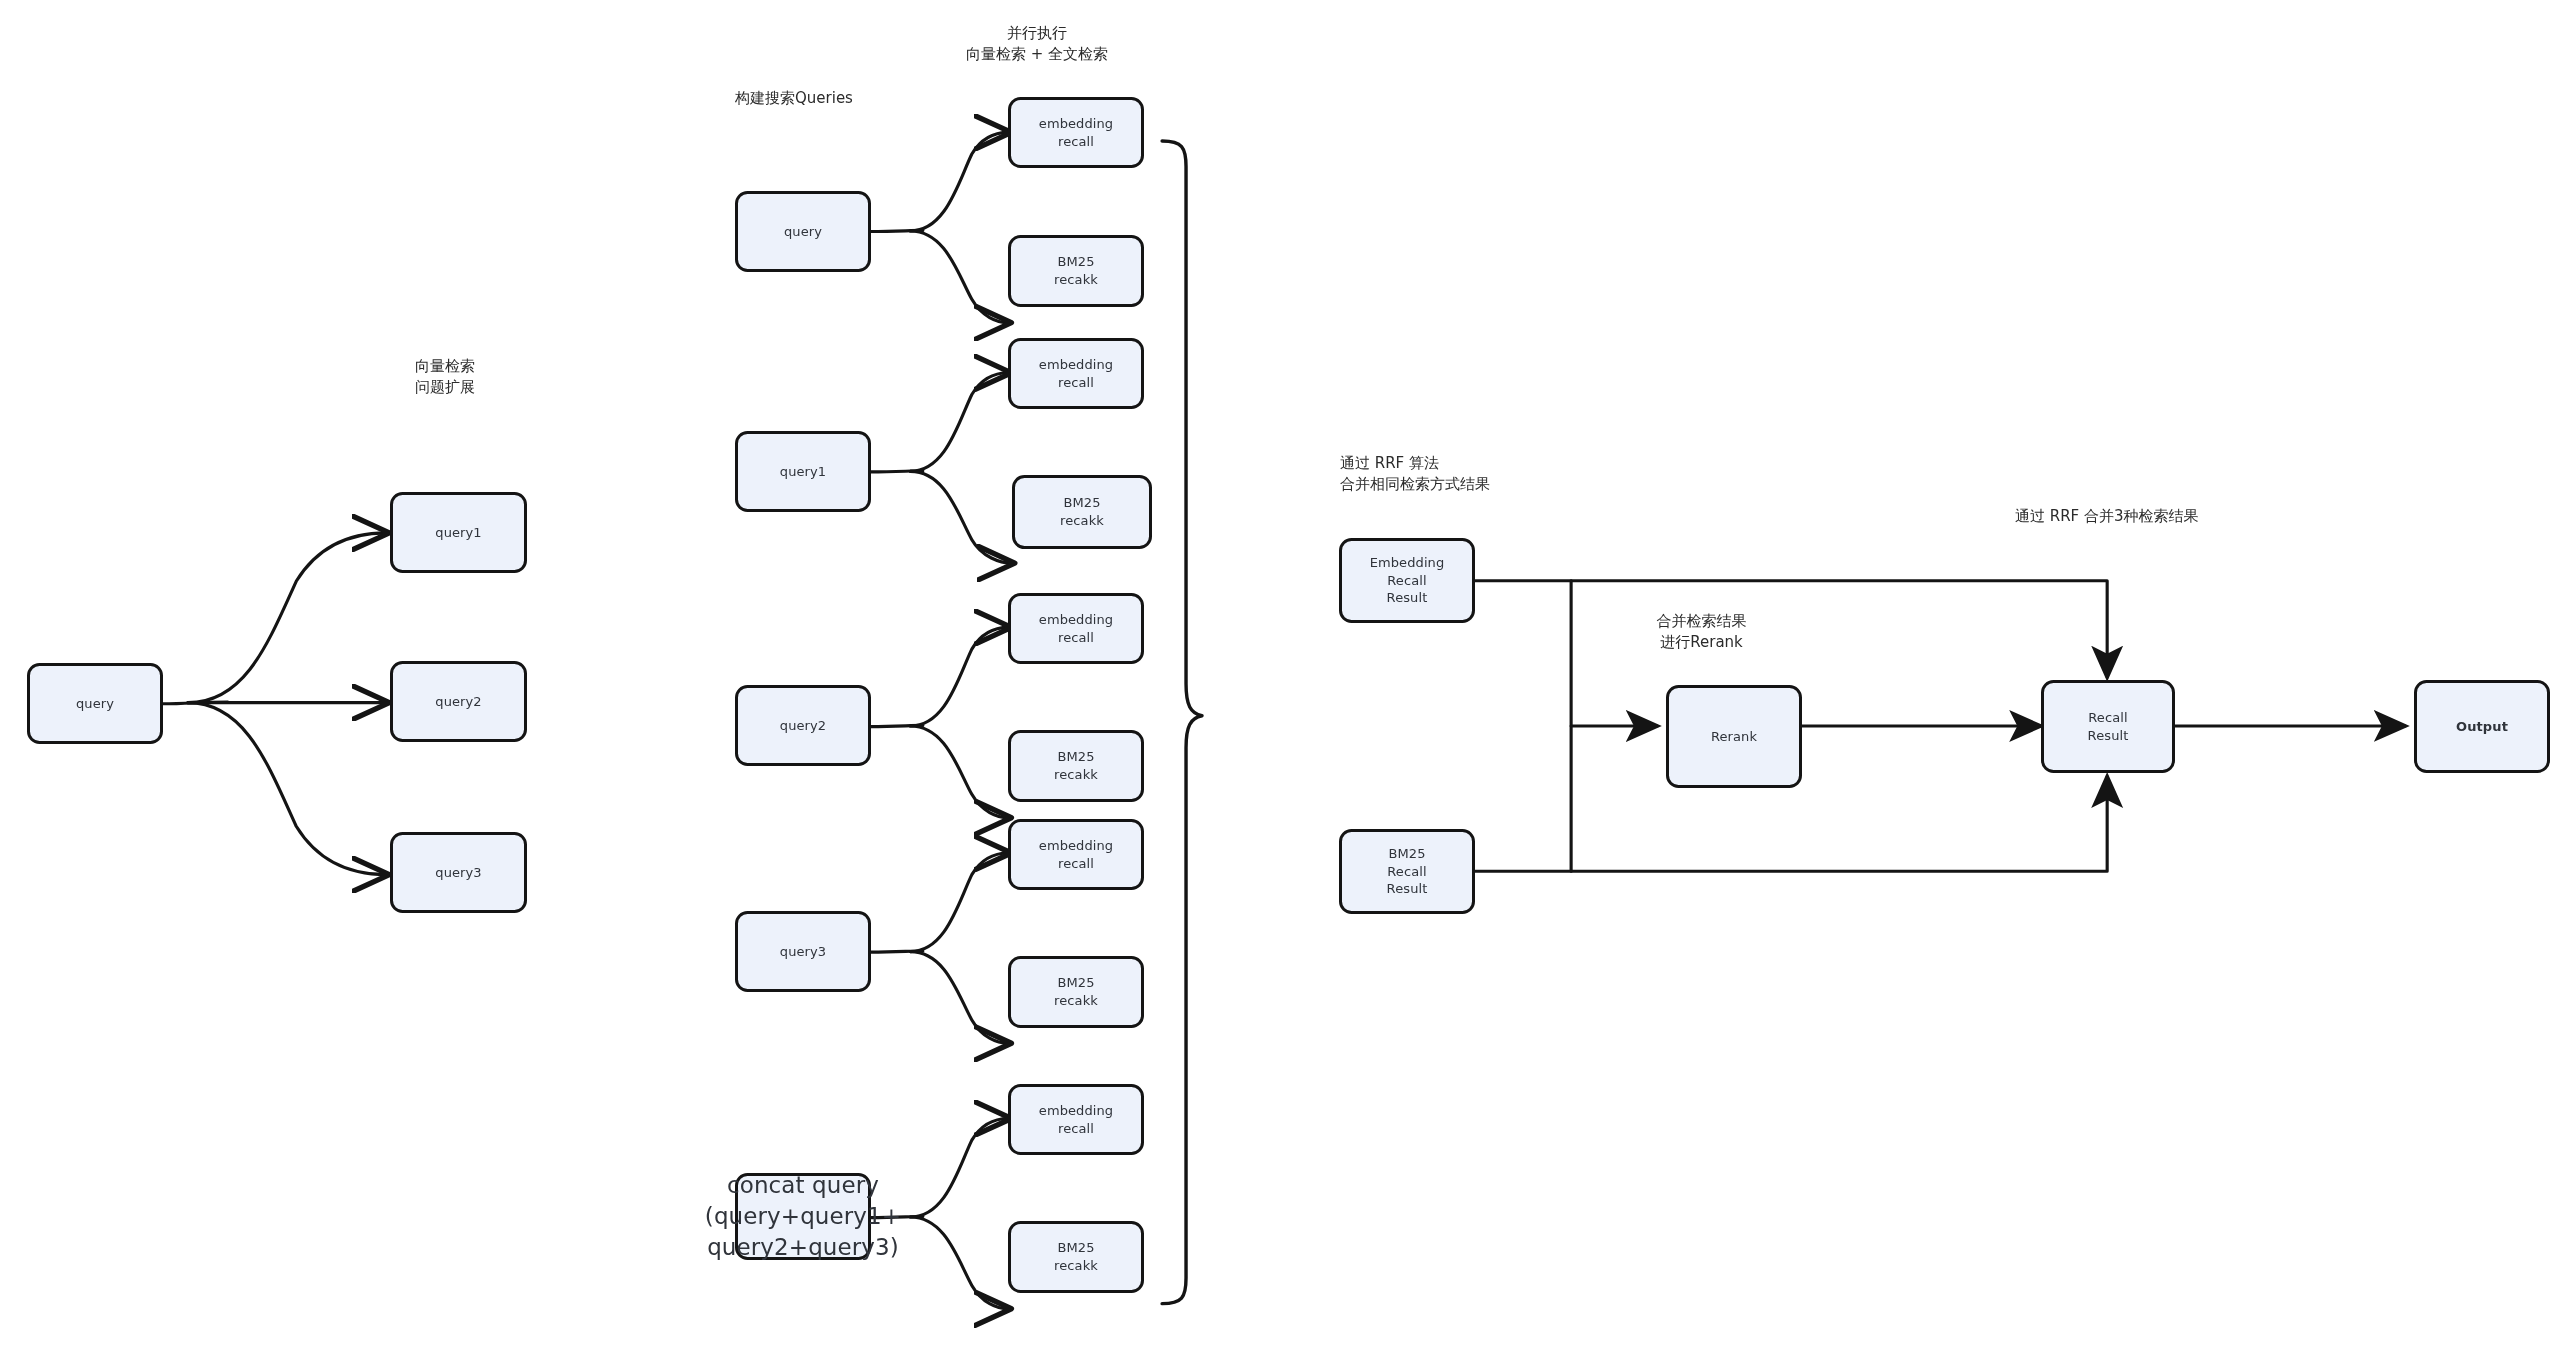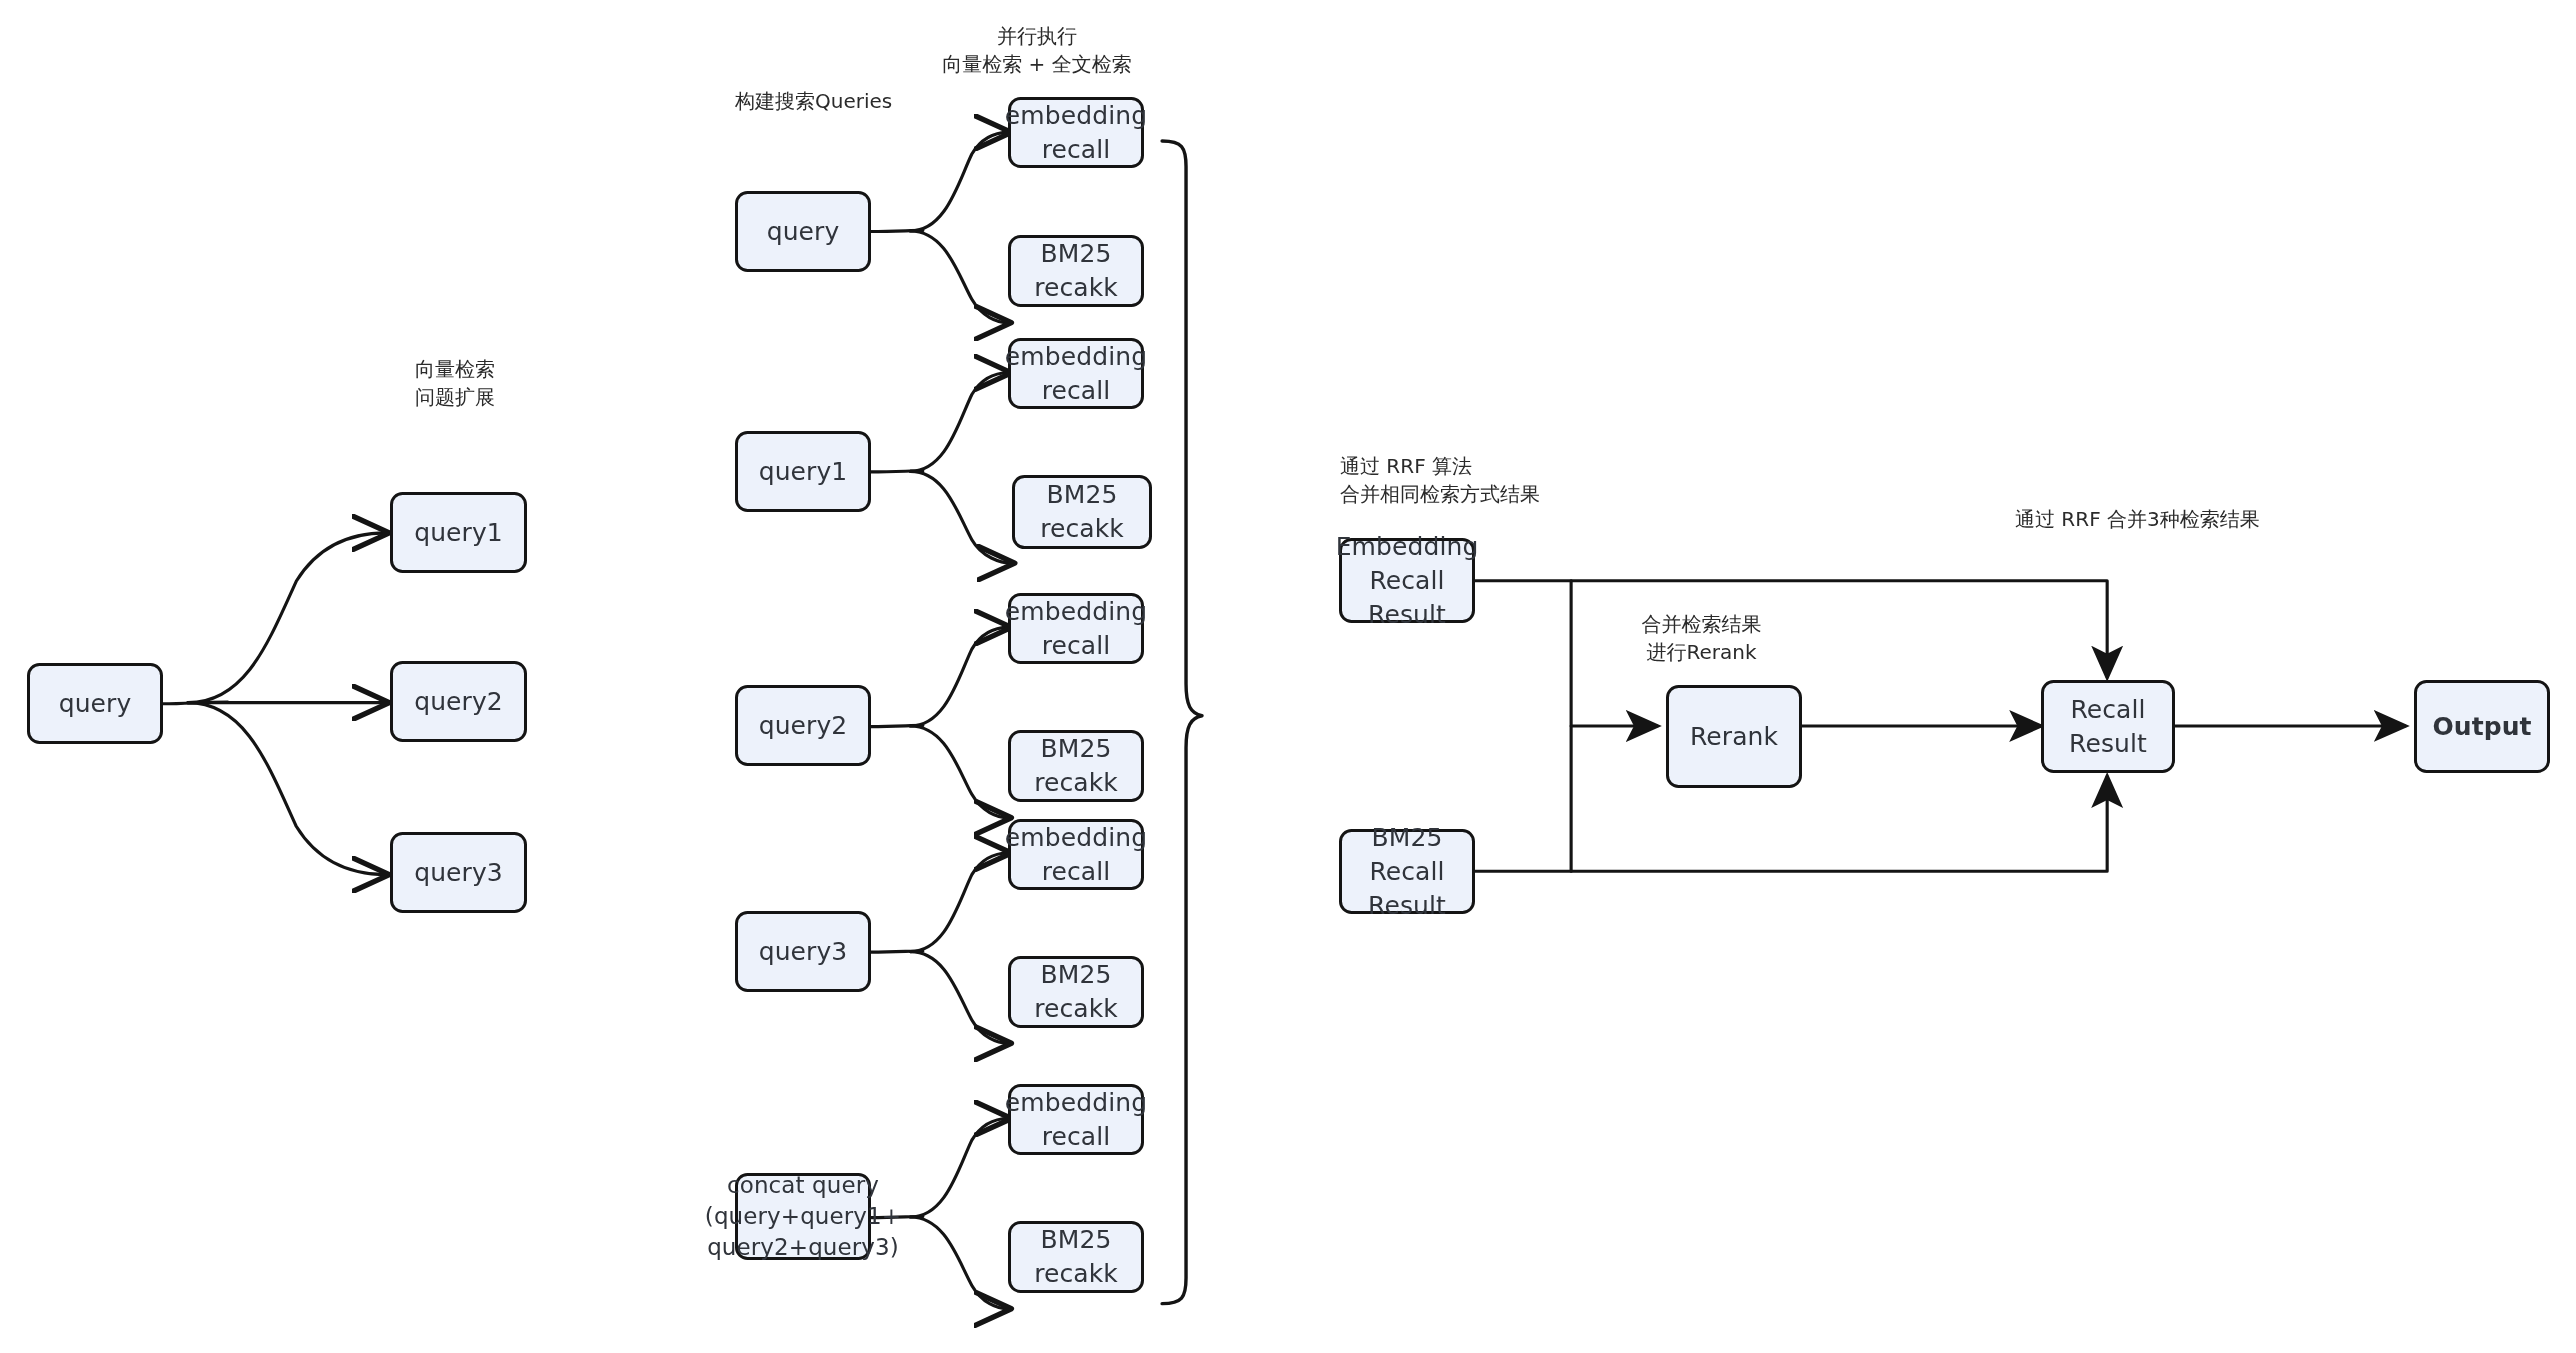--- a/index.html
+++ b/index.html
@@ -29,30 +29,30 @@
     position: absolute;
     box-sizing: border-box;
     background: #edf2fb;
     border: 3.4px solid #141414;
     border-radius: 12.5px;
     display: flex;
     align-items: center;
     justify-content: center;
     text-align: center;
     color: #30343b;
-    font-size: 25px;
+    font-size: 13px;
     line-height: 1.36;
     letter-spacing: 0.1px;
     white-space: pre-line;
     z-index: 3;
   }
   .note {
     position: absolute;
     color: #2b2b2b;
-    font-size: 20px;
+    font-size: 15px;
     line-height: 1.38;
     white-space: pre-line;
     text-align: left;
     z-index: 4;
   }
   .note.centered { text-align: center; }
 </style>
 </head>
 <body>
 

